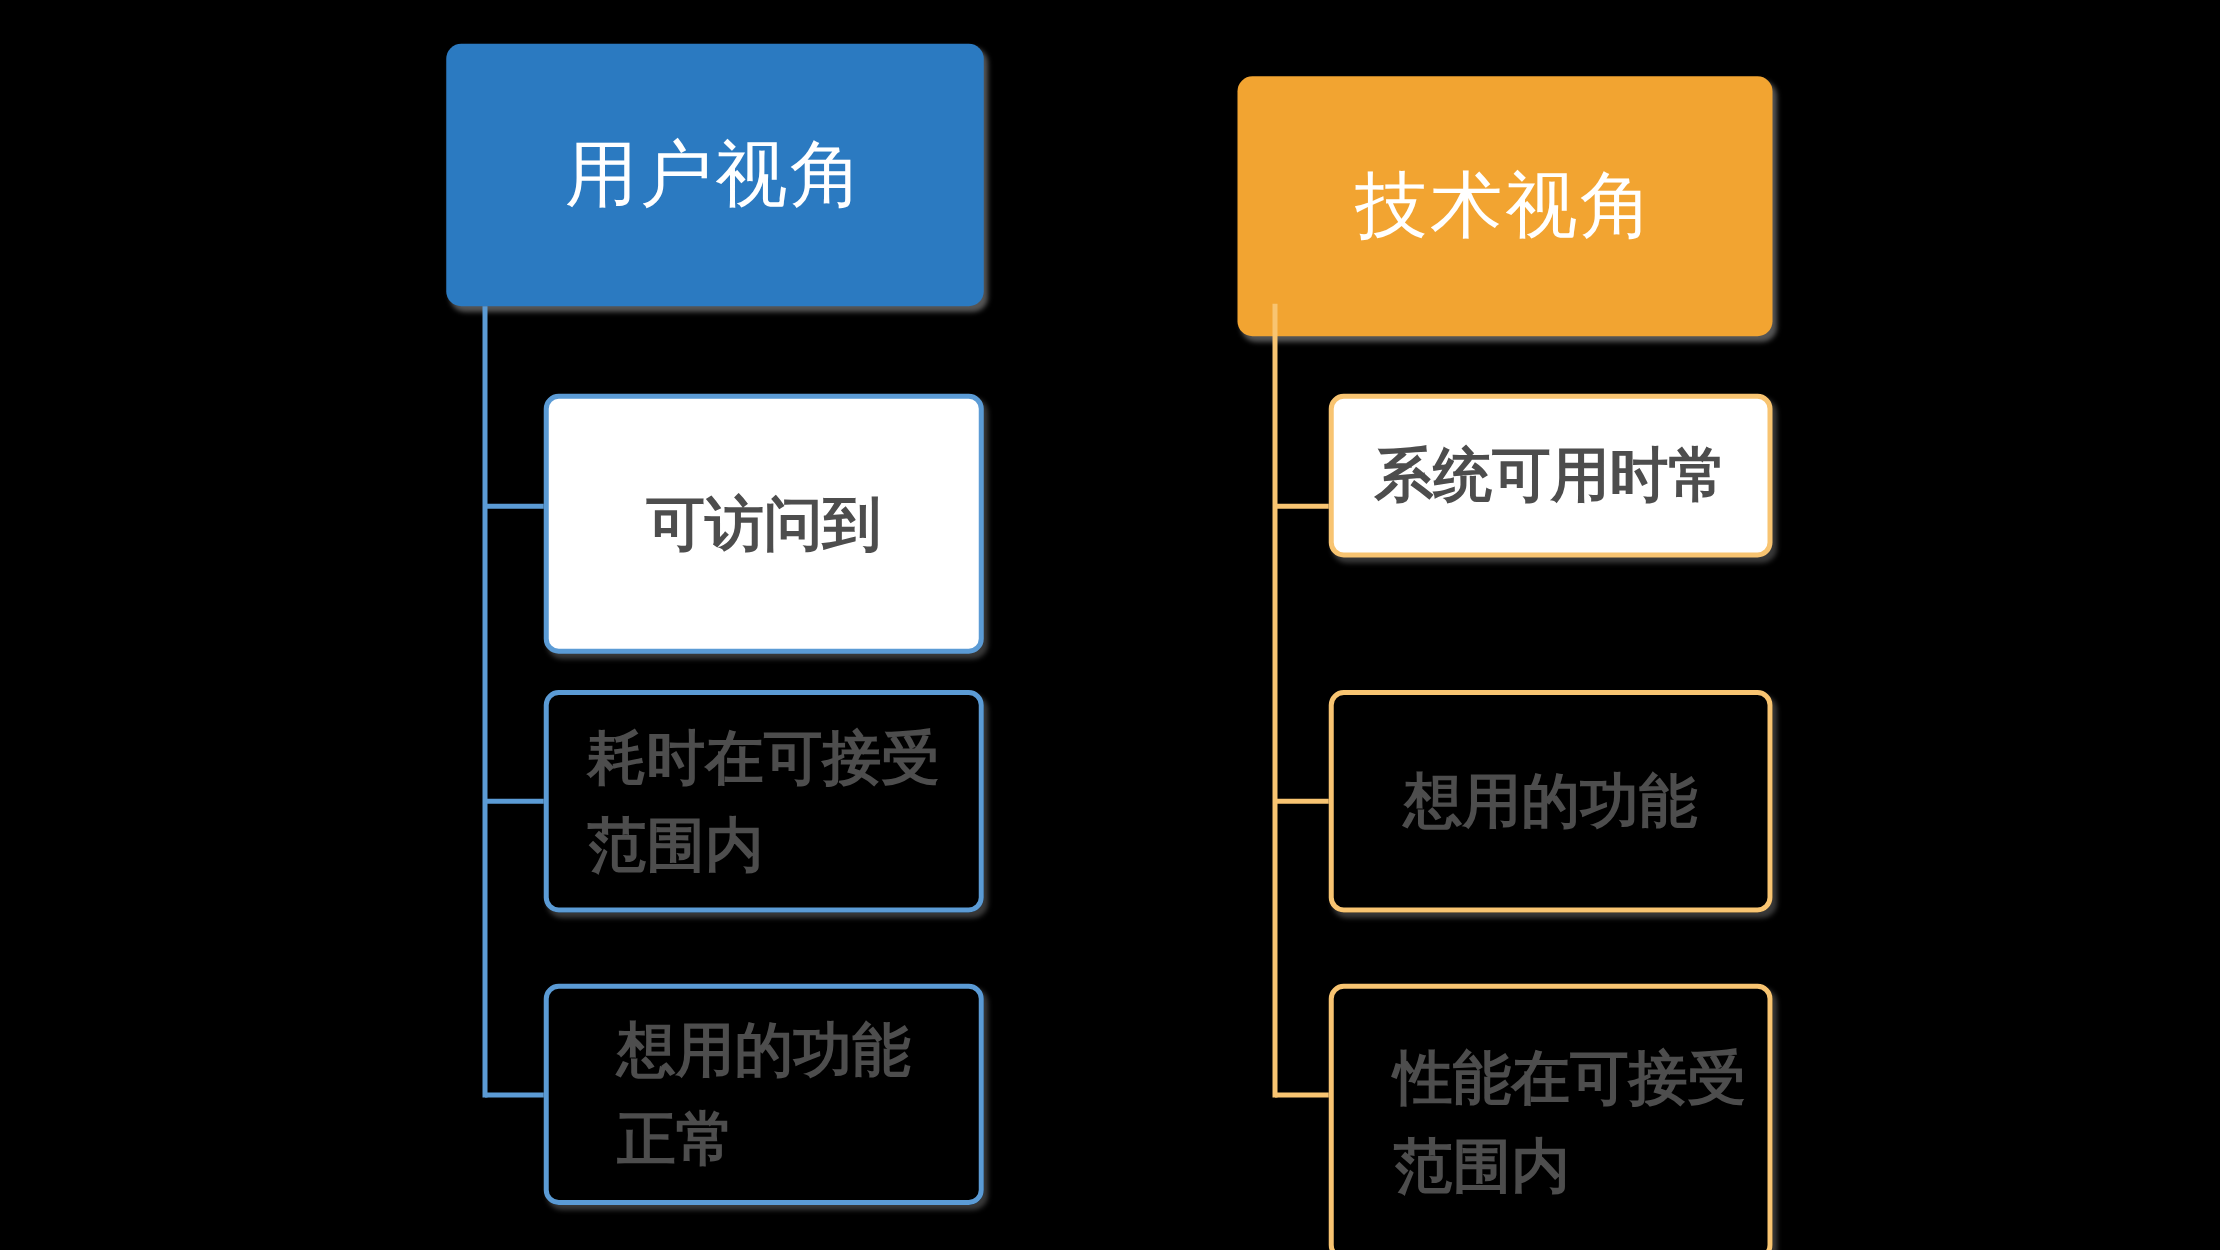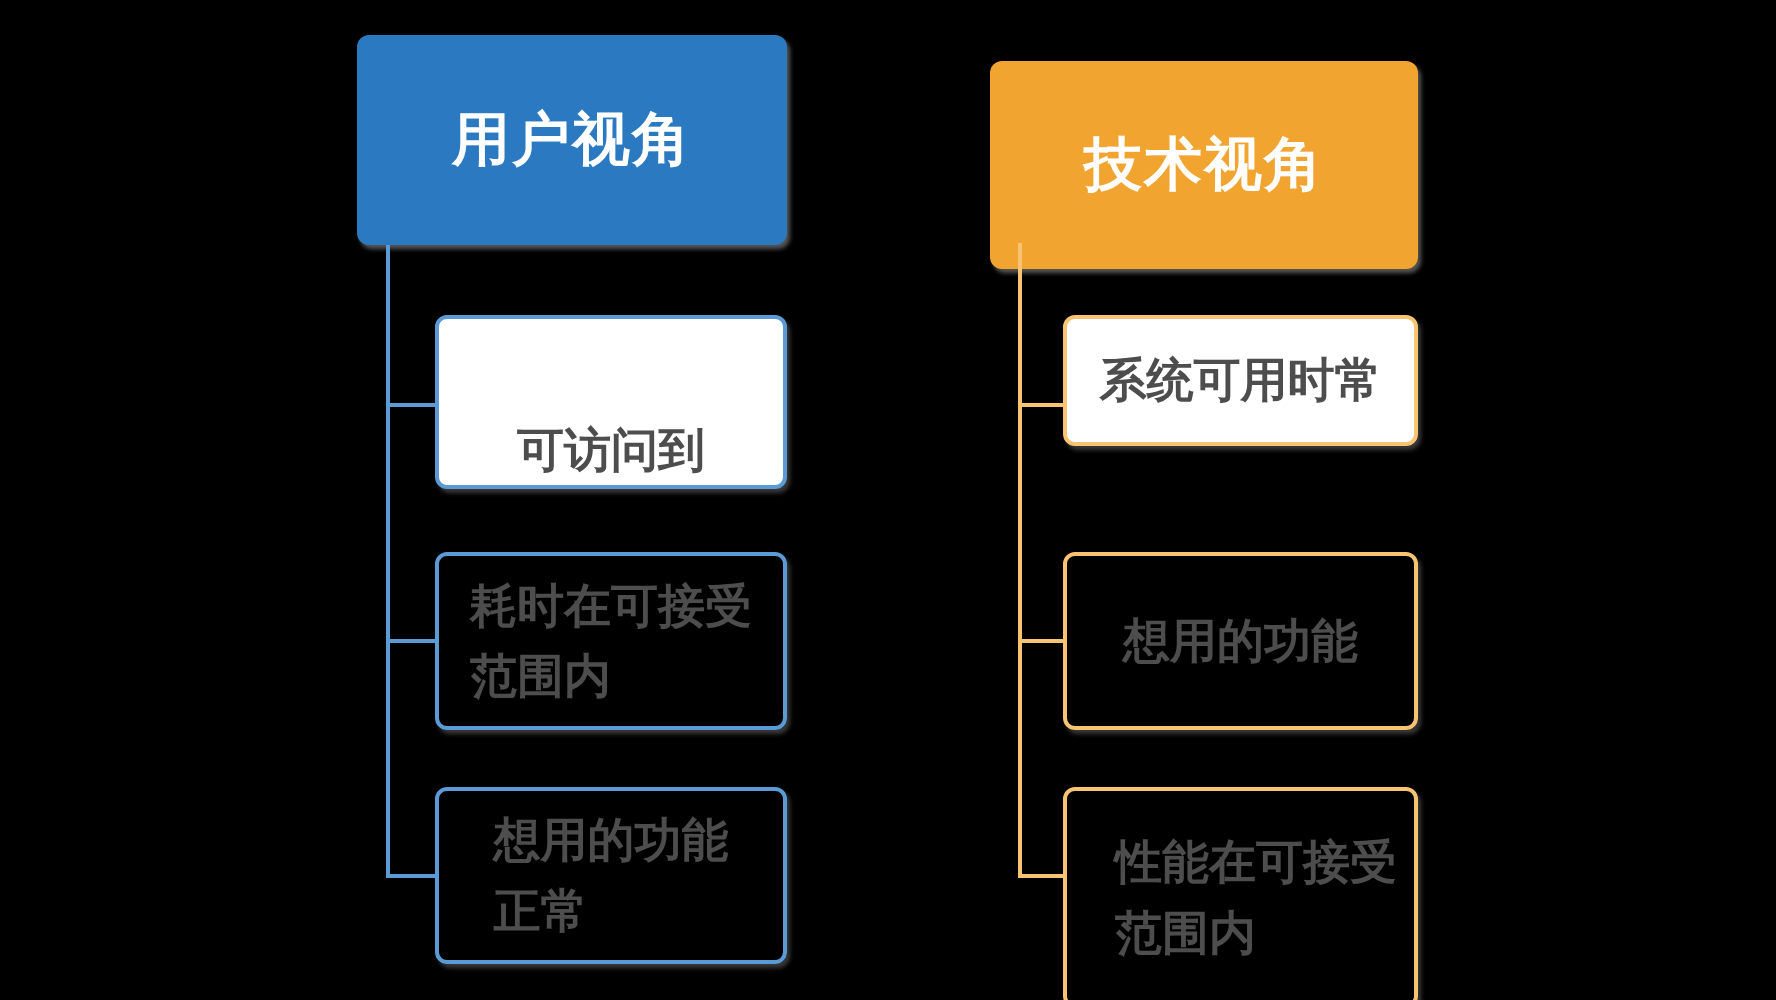--- a/index.html
+++ b/index.html
@@ -15,38 +15,38 @@
     position: absolute;
     box-sizing: border-box;
     display: flex;
     align-items: center;
     justify-content: center;
     border-radius: 12px;
   }
   .hdr {
     color: #fff;
     font-size: 58px;
-    font-weight: bold;
+    font-weight: normal;
     letter-spacing: 2px;
     box-shadow: 3px 4px 4px rgba(190,190,190,0.45);
   }
   .node {
     font-size: 47px;
     font-weight: bold;
     color: #4d4d4d;
     border: 4px solid;
     box-shadow: 3px 4px 4px rgba(190,190,190,0.30);
   }
   .node .txt { white-space: pre-line; text-align: left; line-height: 1.5; }
   .hdr .txt { white-space: pre-line; text-align: center; }
 
   
   .hdr.user   { left: 357px; top: 35px;  width: 430px; height: 210px; background: #2b7ac1; }
   .node.u     { left: 435px; width: 352px; }
-  .node.u.n1  { top: 315px; height: 174px; background: #ffffff; border-color: #5b9bd5; align-items: flex-end; }
+  .node.u.n1  { top: 315px; height: 208px; background: #ffffff; border-color: #5b9bd5; }
   .node.u.n2  { top: 552px; height: 178px; background: transparent; border-color: #5b9bd5; }
   .node.u.n3  { top: 787px; height: 177px; background: transparent; border-color: #5b9bd5; }
   .line.blue  { background: #5b9bd5; }
   .vline.user { left: 386px; top: 245px; width: 4px; height: 633px; }
   .branch.user{ left: 388px; width: 47px; height: 4px; }
   .branch.user.b1 { top: 403px; }
   .branch.user.b2 { top: 639px; }
   .branch.user.b3 { top: 874px; }
 
   

